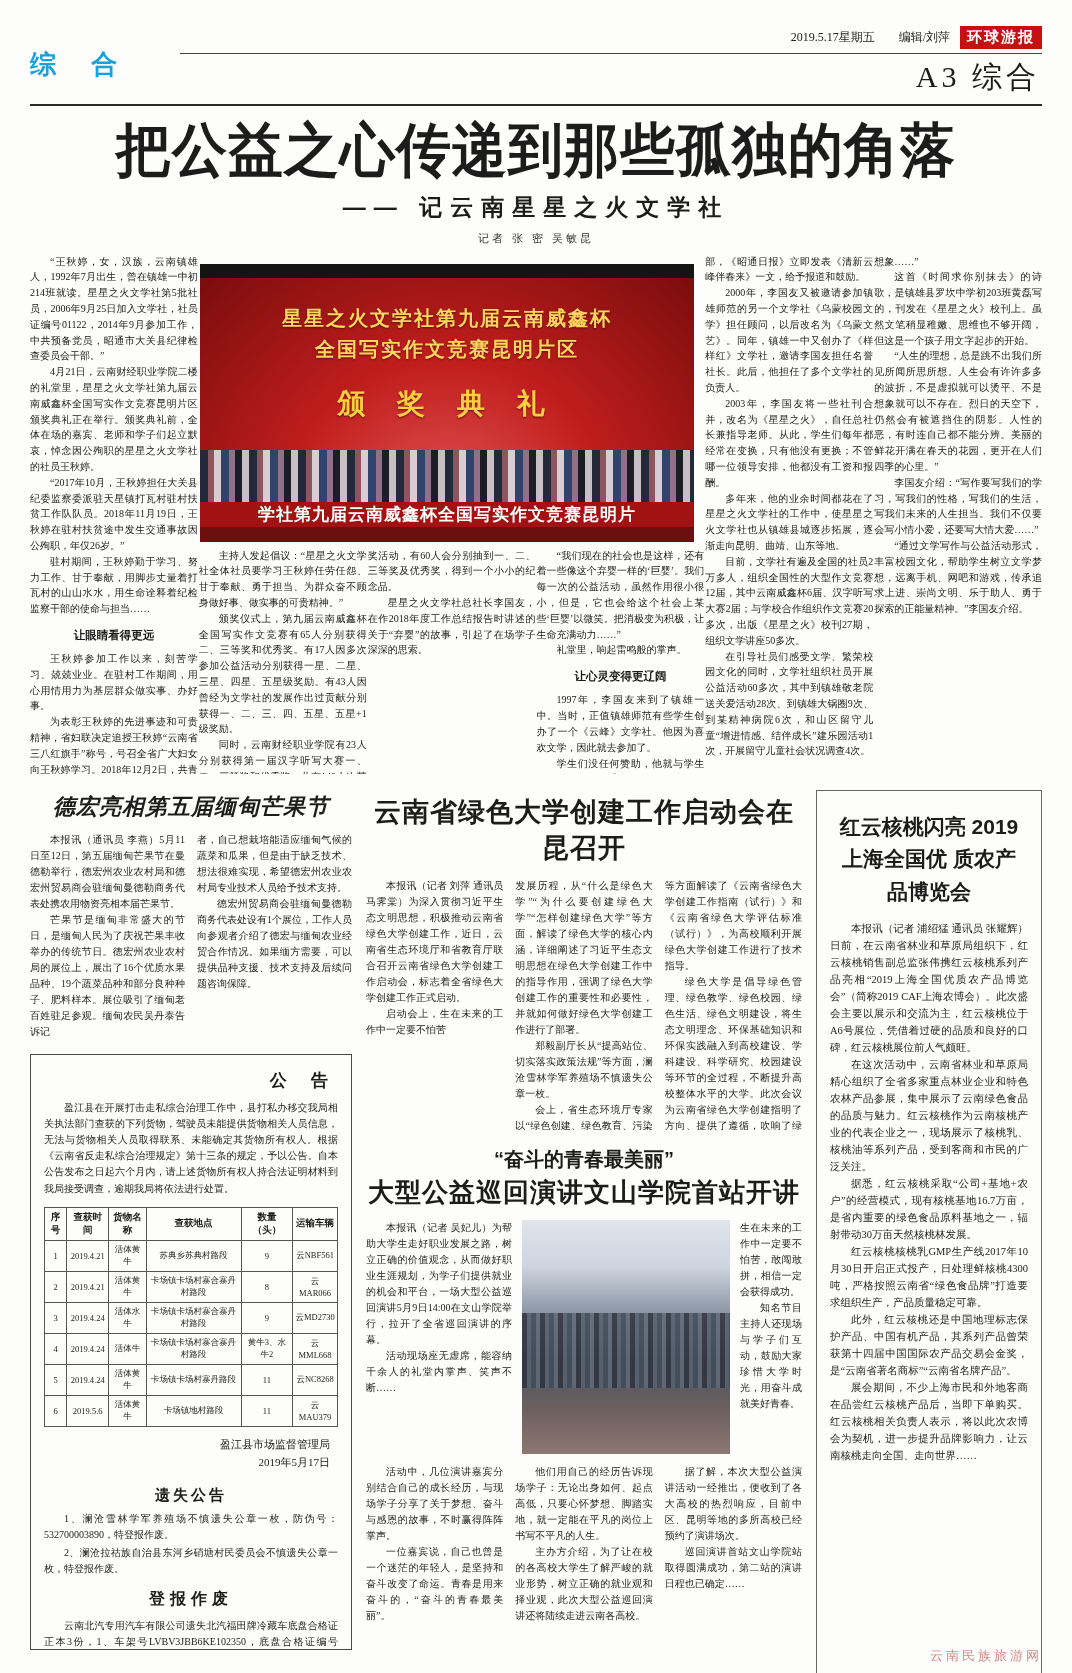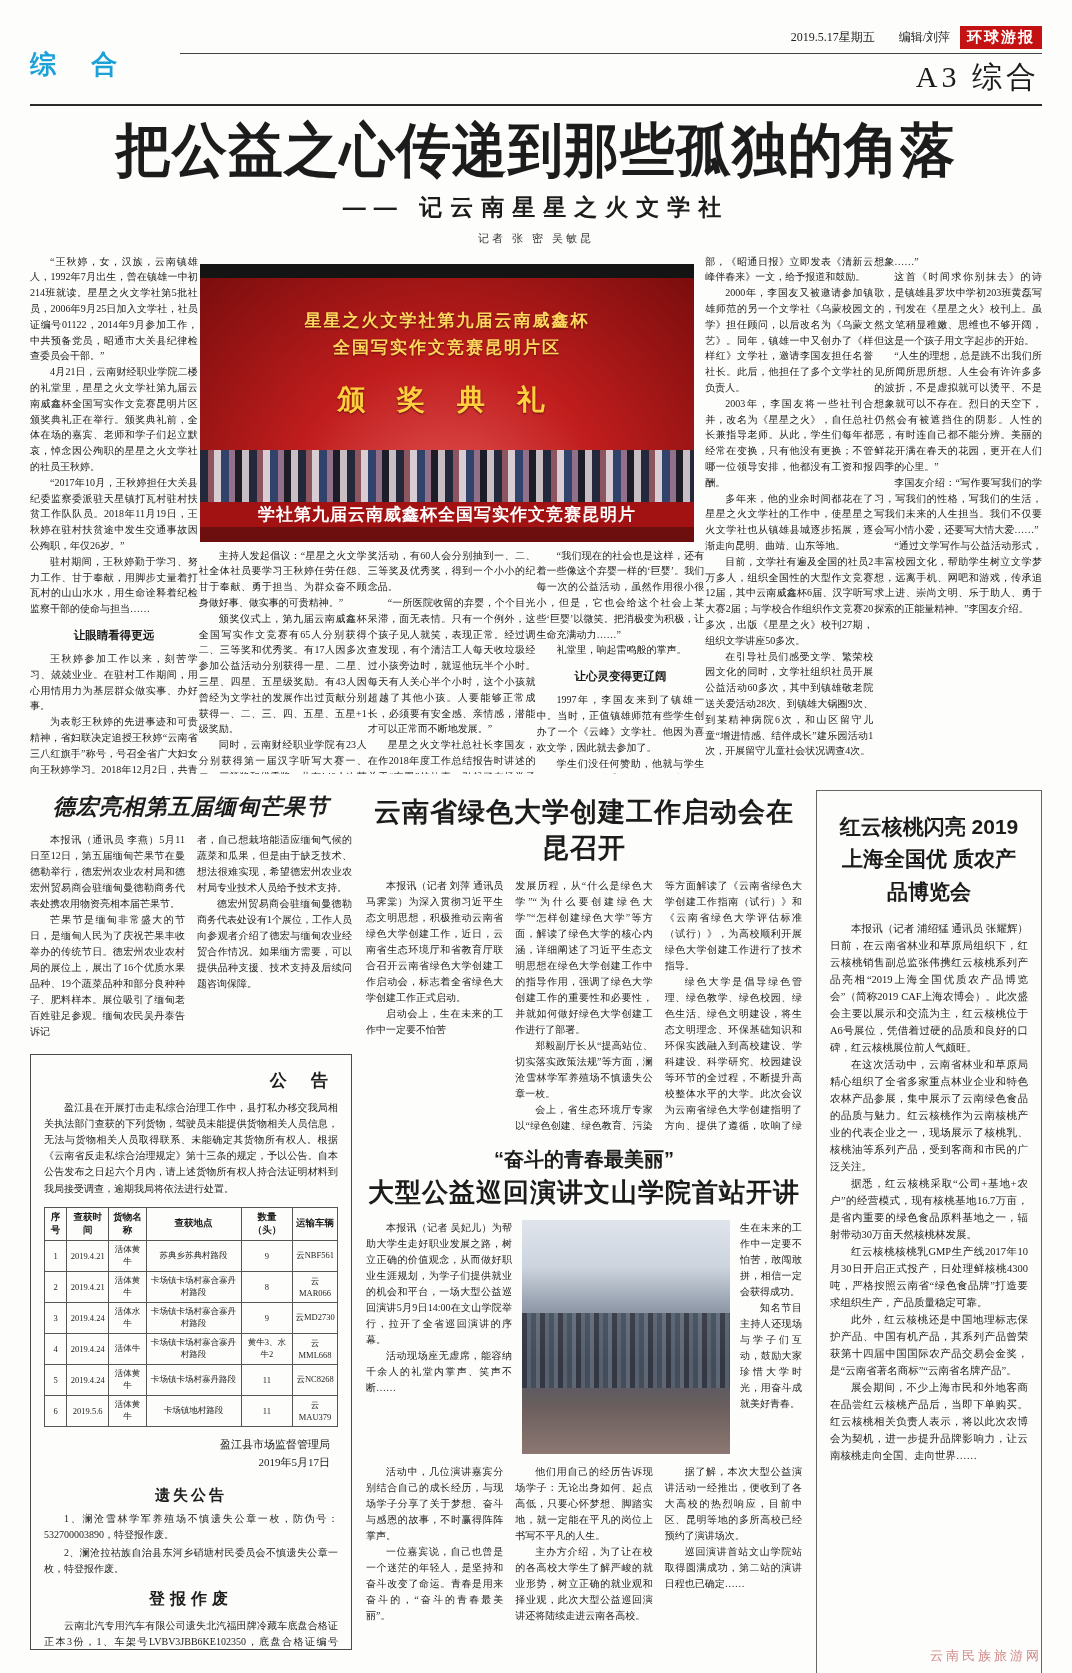--- a/index.html
+++ b/index.html
@@ -28,21 +28,21 @@
   .acol{flex:1;font-size:10px;line-height:1.58;text-align:justify;overflow:hidden;color:#191919;}
   .acol.under-photo{padding-top:294px;}
   .para{margin:0;text-indent:2em;}
   .para.ni{text-indent:0;}
   .col-subhead{font-family:"Liberation Sans","DejaVu Sans",sans-serif;font-weight:bold;font-size:11.5px;
                text-align:center;margin:9px 0 7px;}
   .photo{position:absolute;top:10px;left:170px;width:494px;height:278px;background:#6e0f0f;overflow:hidden;}
   .photo-topstrip{height:14px;background:#141414;}
   .photo-stage{height:172px;background:radial-gradient(ellipse at 50% 130%,#e25252 0%,#c01d1d 45%,#7a0d0d 100%);
                display:flex;flex-direction:column;align-items:center;justify-content:center;gap:4px;}
-  .photo-gold1,.photo-gold2{color:#ffd75e;font-weight:bold;font-size:17px;letter-spacing:2px;
+  .photo-gold1,.photo-gold2{color:#ffd75e;font-weight:bold;font-size:20px;letter-spacing:2px;
                font-family:Liberation Mono, monospace;text-shadow:0 1px 2px rgba(60,0,0,.6);}
   .photo-gold3{color:#ffcf3f;font-weight:900;font-size:28px;letter-spacing:12px;margin-top:18px;
                font-family:"Liberation Sans","DejaVu Sans",sans-serif;text-shadow:0 1px 2px rgba(60,0,0,.7);}
   .photo-people{height:52px;background:repeating-linear-gradient(90deg,#23283a 0 8px,#8c5560 8px 14px,
                #d8cdd2 14px 21px,#32436b 21px 29px,#93708a 29px 35px,#1d1d28 35px 42px,#c8bfc4 42px 49px);}
   .photo-banner{height:25px;background:#a31212;color:#fff;font-weight:bold;font-size:17px;letter-spacing:1px;
                display:flex;align-items:center;justify-content:center;white-space:nowrap;overflow:hidden;
                font-family:"Liberation Sans","DejaVu Sans",sans-serif;}
   
   .bottom{display:flex;gap:14px;margin-top:16px;height:892px;}
@@ -127,21 +127,20 @@
         <p class="para">王秋婷参加工作以来，刻苦学习、兢兢业业。在驻村工作期间，用心用情用力为基层群众做实事、办好事。</p>
         <p class="para">为表彰王秋婷的先进事迹和可贵精神，省妇联决定追授王秋婷“云南省三八红旗手”称号，号召全省广大妇女向王秋婷学习。2018年12月2日，共青团云南省委、云南省青年联合会联合发文追授因公殉职扶贫干部王秋婷“云南青年五四奖章”荣誉称号。</p>
       </div>
     <div class="acol under-photo">
         <p class="para">主持人发起倡议：“星星之火文学社全体社员要学习王秋婷任劳任怨、甘于奉献、勇于担当、为群众奋不顾身做好事、做实事的可贵精神。”</p>
         <p class="para">颁奖仪式上，第九届云南威鑫杯全国写实作文竞赛有65人分别获得二、三等奖和优秀奖。有17人因多次参加公益活动分别获得一星、二星、三星、四星、五星级奖励。有43人因曾经为文学社的发展作出过贡献分别获得一、二、三、四、五星、五星+1级奖励。</p>
         <p class="para">同时，云南财经职业学院有23人分别获得第一届汉字听写大赛一、二、三等奖和优秀奖，共有148人次获得表彰。还有社员证现场抽</p>
       </div>
     <div class="acol under-photo">
         <p class="para ni">奖活动，有60人会分别抽到一、二、三等奖及优秀奖，得到一个小小的纪念品。</p>
-        <p class="para">“一所医院收留的弃婴，个个目光呆滞，面无表情。只有一个例外，这个孩子见人就笑，表现正常。经过调查发现，有个清洁工人每天收垃圾经过小孩旁边时，就逗他玩半个小时。每天有人关心半个小时，这个小孩就超越了其他小孩。人要能够正常成长，必须要有安全感、亲情感，潜能才可以正常而不断地发展。”</p>
         <p class="para">星星之火文学社总社长李国友，在作2018年度工作总结报告时讲述的关于“弃婴”的故事，引起了在场学子深深的思索。</p>
       </div>
     <div class="acol under-photo">
         <p class="para">“我们现在的社会也是这样，还有着一些像这个弃婴一样的‘巨婴’。我们每一次的公益活动，虽然作用很小很小，但是，它也会给这个社会上某些‘巨婴’以微笑。把消极变为积极，让生命充满动力……”</p>
         <p class="para">礼堂里，响起雷鸣般的掌声。</p>
         <div class="col-subhead">让心灵变得更辽阔</div>
         <p class="para">1997年，李国友来到了镇雄一中。当时，正值镇雄师范有些学生创办了一个《云峰》文学社。他因为喜欢文学，因此就去参加了。</p>
         <p class="para">学生们没任何赞助，他就与学生们一起，每个编委自凑100元，出了第一期《云峰》杂志。李国友将其中一本杂志寄到了《昭通日报》编辑</p>
       </div>
     <div class="acol">

